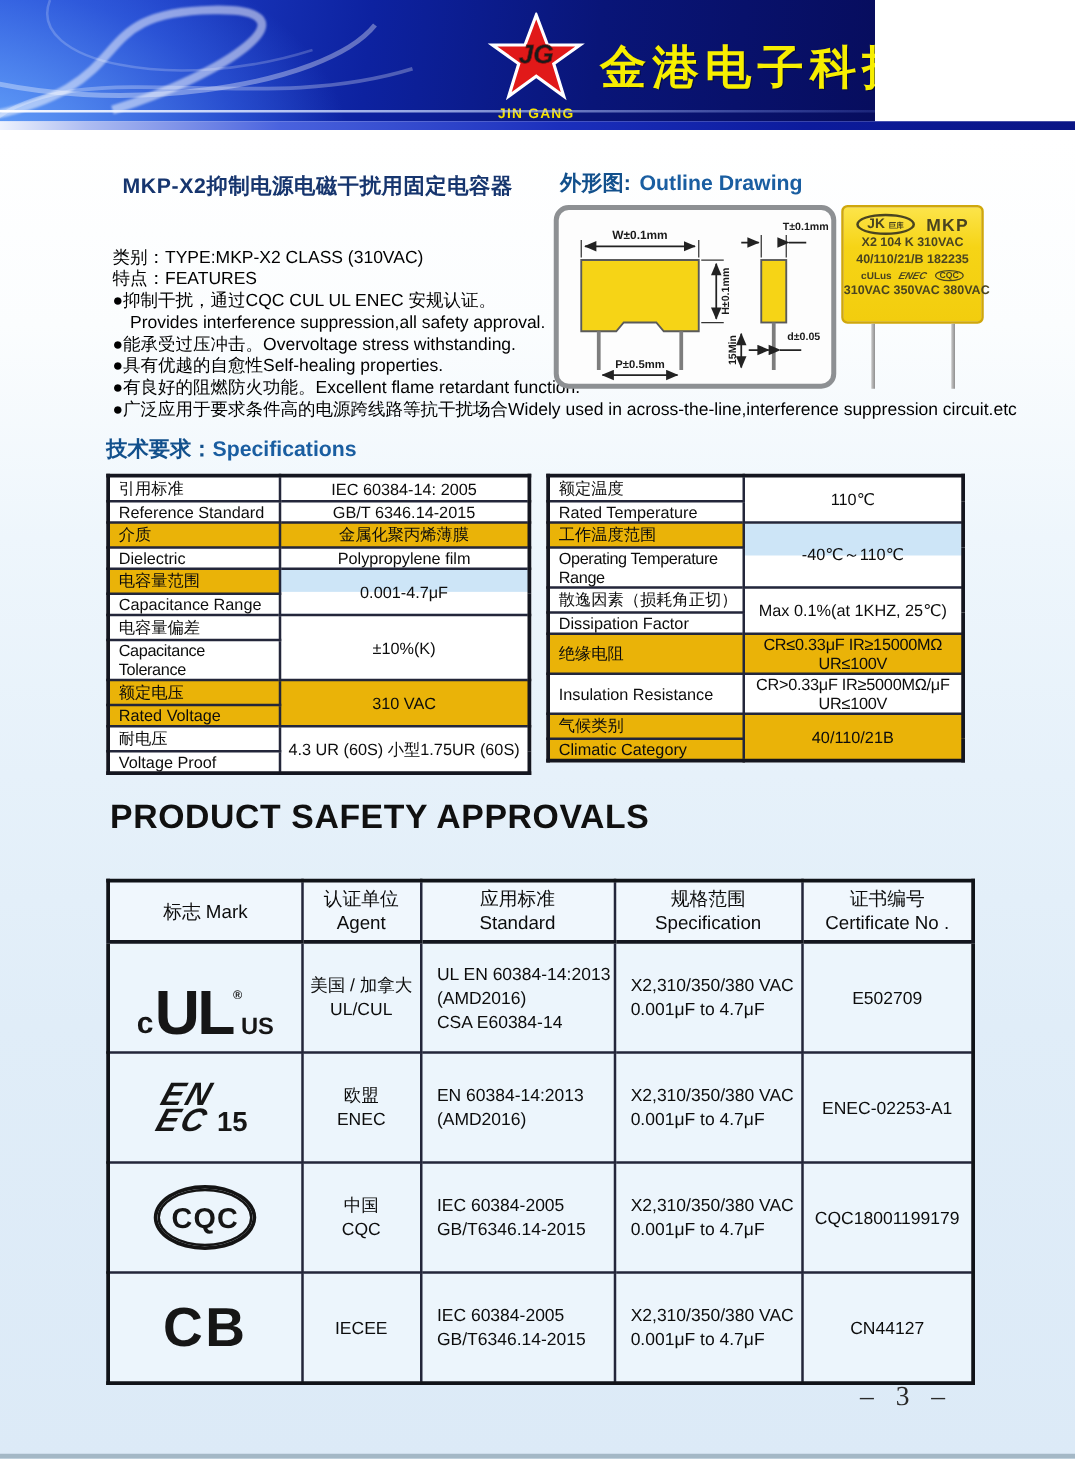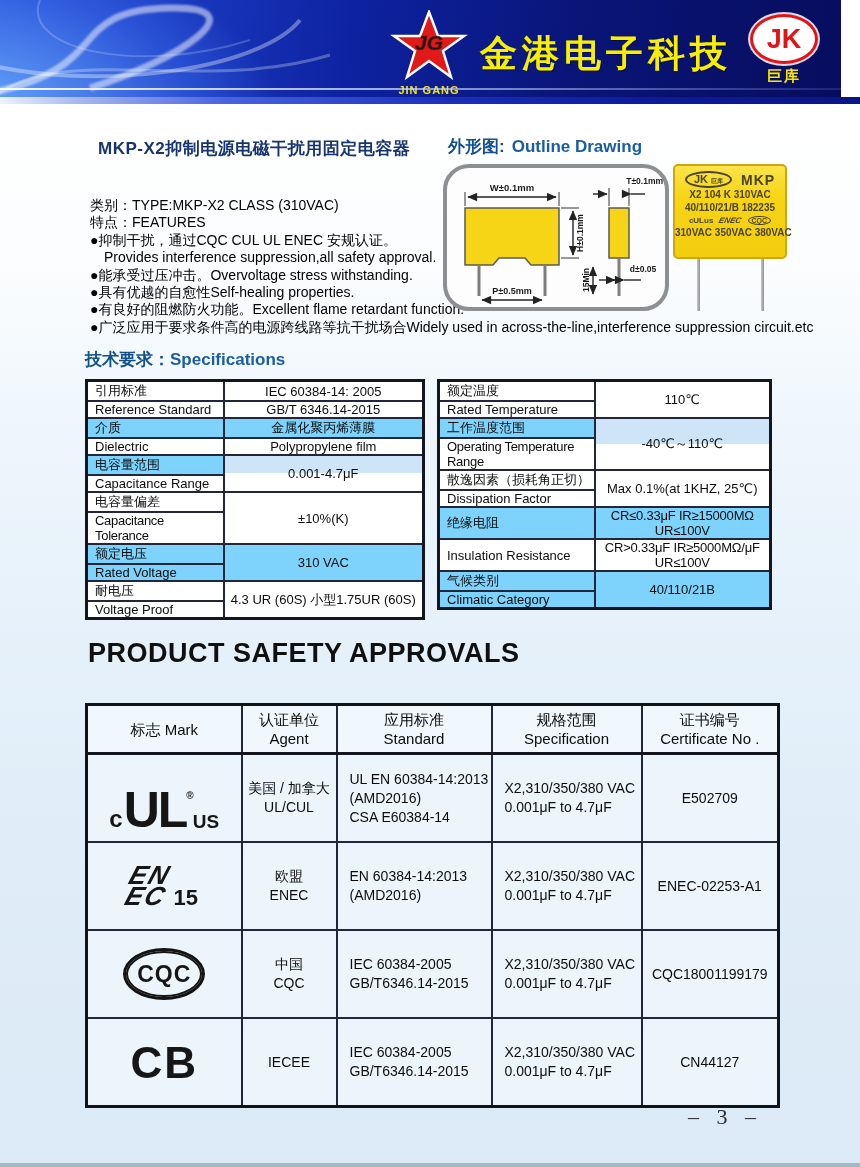--- a/index.html
+++ b/index.html
@@ -3,21 +3,21 @@
 <meta charset="utf-8">
 <style>
   html,body{margin:0;padding:0;}
   body{
     width:860px;height:1167px;position:relative;overflow:hidden;
     font-family:"Liberation Sans","DejaVu Sans",sans-serif;
     background:linear-gradient(180deg,#ffffff 110px,#fbfdfe 260px,#eef6fc 430px,#e6f1fa 620px,#e0edf8 820px,#dceaf7 1167px);
   }
   
   .banner{
-    position:absolute;top:0;left:0;width:841px;height:97px;overflow:hidden;
+    position:absolute;top:0;left:0;width:700px;height:97px;overflow:hidden;
     background:
       radial-gradient(ellipse 430px 250px at -30px 120px, rgba(110,175,255,.95), rgba(60,110,235,.45) 52%, rgba(20,40,170,0) 72%),
       linear-gradient(96deg,#2b55d8 0%,#1c3cc4 18%,#0d22a0 42%,#091578 68%,#070d5e 100%);
   }
   .banner::after{content:"";position:absolute;left:0;right:0;bottom:7px;height:2px;
     background:linear-gradient(90deg,rgba(255,255,255,.95),rgba(205,220,255,.75) 45%,rgba(130,150,230,.4) 85%,rgba(90,110,210,.25));}
   .swirls{position:absolute;left:0;top:0;}
   .divider{
     position:absolute;top:97px;left:0;width:860px;height:7px;
     background:linear-gradient(90deg,#eef2fd 0%,#aebdf2 8%,#4a63de 26%,#1b2fbc 52%,#0c1b9c 75%,#0a1585 100%);
@@ -35,21 +35,21 @@
   .jk-caption{color:#f7e400;font-size:15px;font-weight:bold;margin-top:3px;letter-spacing:2px;}
   
   .page-title{position:absolute;left:98px;top:137px;font-size:17px;font-weight:bold;color:#16356e;letter-spacing:.5px;}
   .outline-heading{position:absolute;left:448px;top:135px;font-size:17px;font-weight:bold;color:#12508c;}
   .outline-heading .en{color:#1a5ea1;margin-left:7px;font-weight:bold;}
   .intro-block{position:absolute;left:90px;top:197px;width:706px;font-size:14px;color:#000;line-height:17.4px;}
   .intro-line{white-space:nowrap;}
   .feature-indent{padding-left:14px;}
   
   .drawing-box{position:absolute;left:443px;top:164px;width:218px;height:139px;background:#fdfdfd;
-    border:4px solid #8d9093;border-radius:26px;}
+    border:4px solid #8d9093;border-radius:12px;}
   .cap-photo{position:absolute;left:673px;top:164px;width:118px;height:148px;}
   .cap-body{position:relative;width:114px;height:95px;border-radius:5px;border:2px solid #cfa70c;
     background:linear-gradient(180deg,#fce44a 0%,#f6d416 35%,#f2cd0e 100%);
     color:#4a4420;text-align:center;box-sizing:border-box;padding-top:5px;}
   .cap-row1{display:flex;align-items:center;justify-content:center;gap:9px;}
   .cap-jk{border:2px solid #4a4420;border-radius:50%;padding:0 7px;font-size:11px;font-weight:800;line-height:13px;}
   .cap-jk-sub{font-size:6px;font-weight:bold;line-height:5px;}
   .cap-series{font-size:14px;font-weight:bold;letter-spacing:1px;}
   .cap-line{font-size:10px;font-weight:bold;line-height:13px;white-space:nowrap;}
   .cap-marks{display:flex;justify-content:center;align-items:center;gap:6px;margin:2px 16px 1px;}
@@ -62,21 +62,21 @@
   
   .spec-heading{position:absolute;left:85px;top:348px;font-size:17px;font-weight:bold;color:#12508c;}
   .spec-heading .en{color:#1a5ea1;}
   table.spec{border-collapse:collapse;background:#ffffff;position:absolute;table-layout:fixed;}
   table.spec td{border:2px solid #23263a;padding:0 2px 0 7px;height:15px;font-size:13px;color:#0c0c0c;}
   table.spec td.val{text-align:center;padding:0 2px;}
   .spec-left{left:85px;top:379px;width:337px;}
   .spec-right{left:437px;top:379px;width:332px;}
   table.spec{border:3px solid #14161f;}
   .spec-right td{height:19px;}
-  td.blue{background:#7dd3fc;}
+  td.blue{background:#eab308;}
   td.halfblue{background:linear-gradient(180deg,#cde5f7 50%,#ffffff 50%);margin-left:48px;}
   td.cond{font-size:11.5px;letter-spacing:-.3px;margin-top:48px;}
   td.tiny{font-size:9.5px;letter-spacing:-.2px;}
   td.sm{font-size:12px;}
   
   .approvals-heading{position:absolute;left:88px;top:637px;color:#101010;}
   .approvals-heading .cn{font-size:22px;font-weight:bold;letter-spacing:2px;}
   .approvals-heading .en{font-size:27px;font-weight:800;letter-spacing:.5px;margin-top:1px;}
   table.approvals{position:absolute;left:85px;top:703px;width:692px;border-collapse:collapse;table-layout:fixed;border:3px solid #101318;}
   table.approvals td,table.approvals th{border:2px solid #23263a;background:#ecf5fc;color:#0c0c0c;font-weight:normal;}

